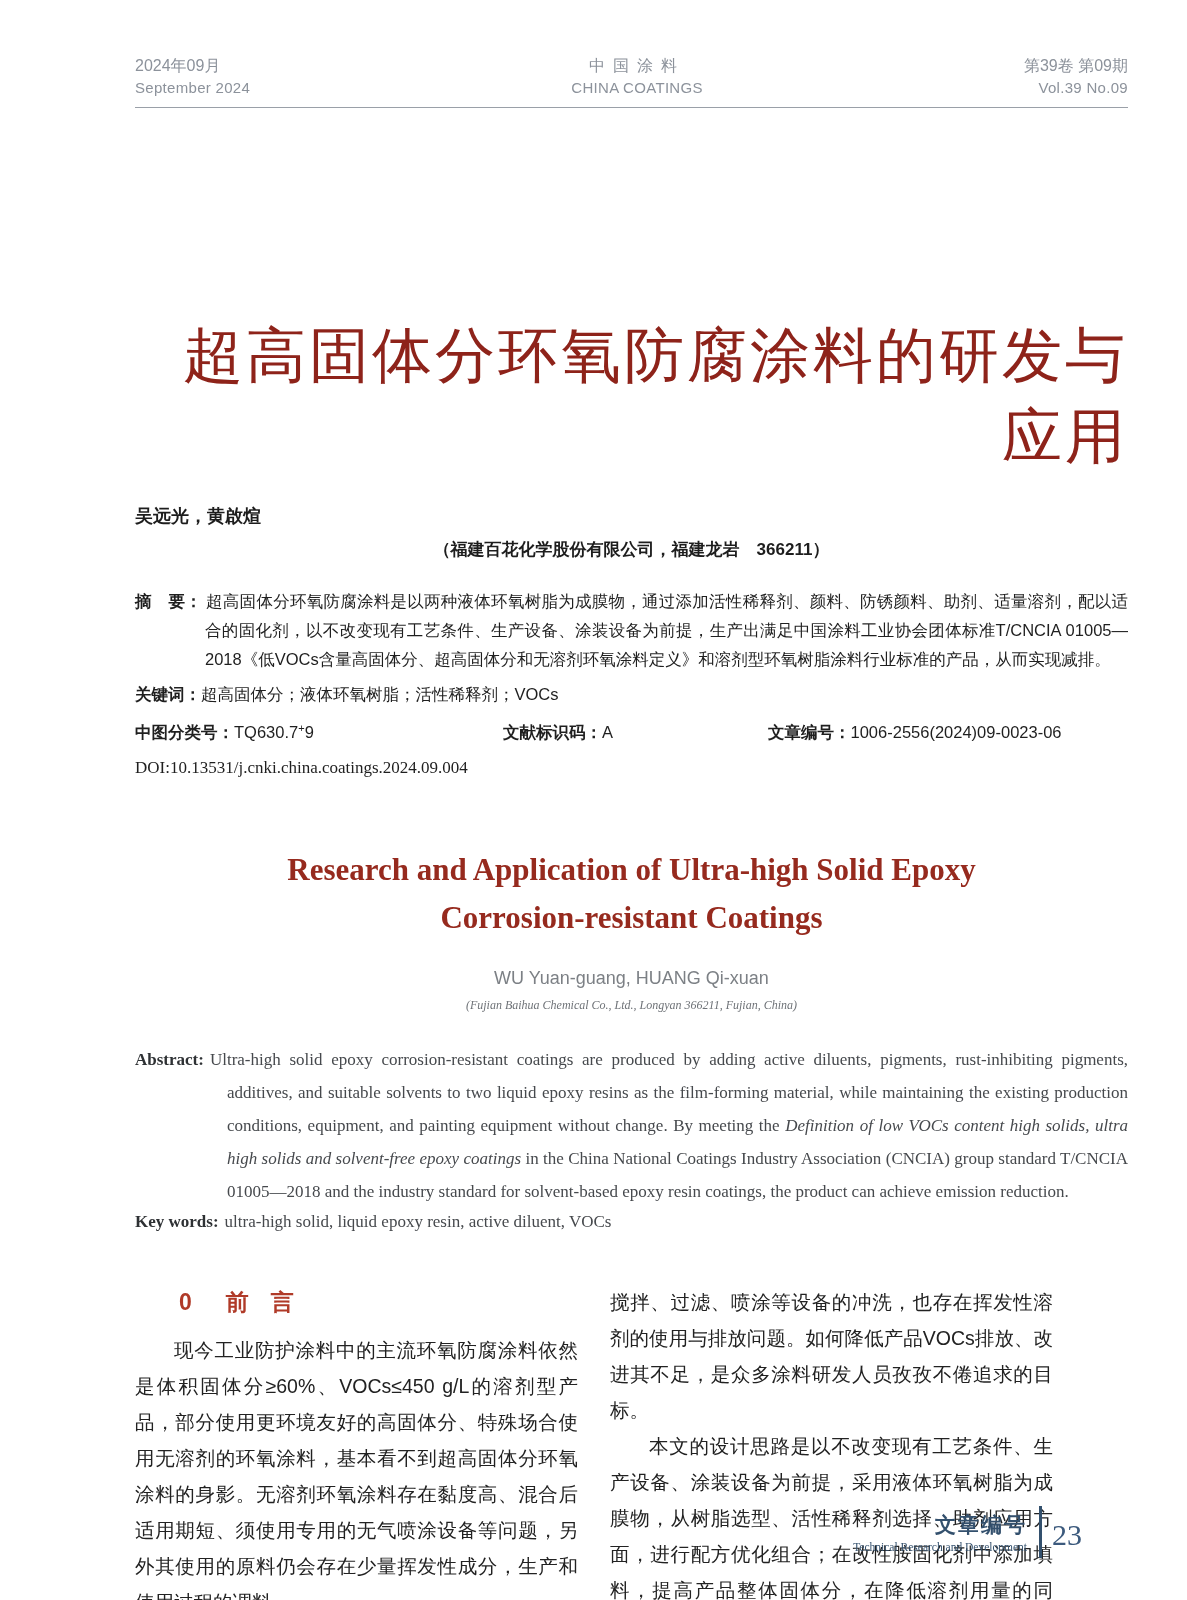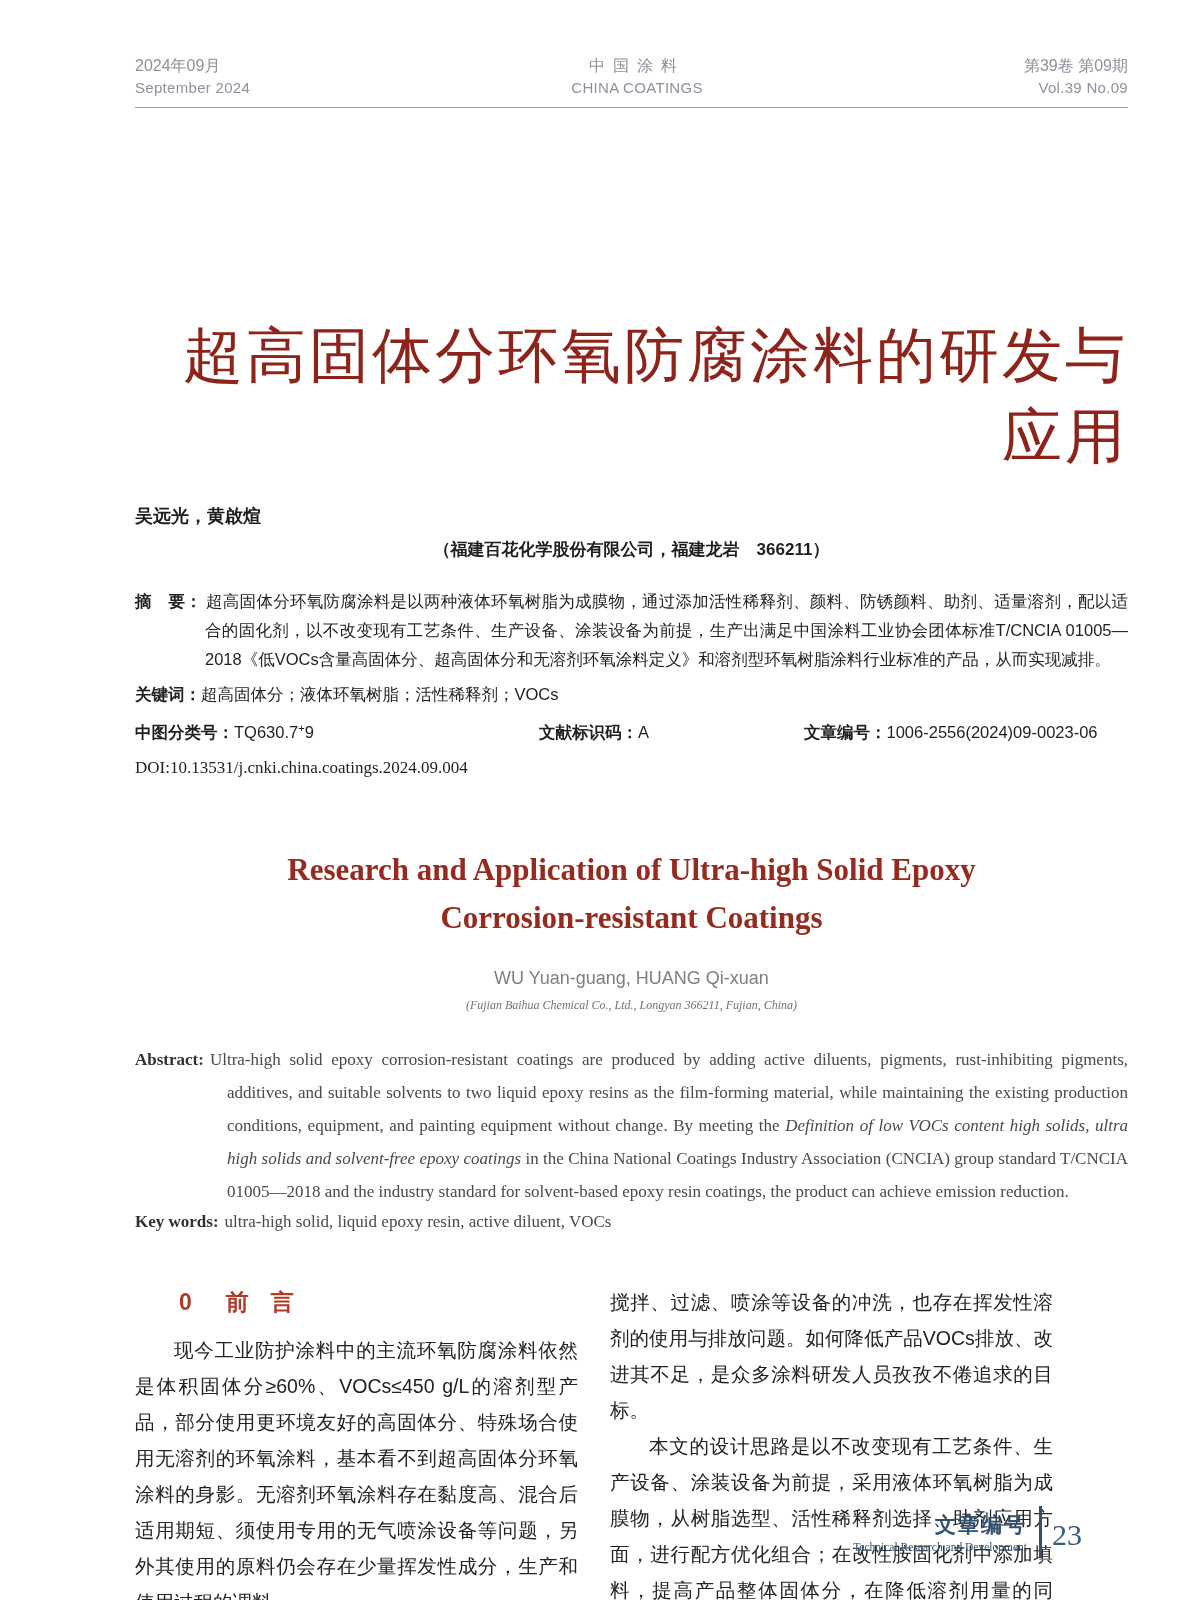--- a/index.html
+++ b/index.html
@@ -30,21 +30,21 @@
   .authors-zh{margin-top:26px;text-align:left;font-size:18px;font-weight:bold;color:#1d1d1d;}
   .affil-zh{margin-top:10px;text-align:center;font-size:17px;font-weight:bold;color:#1d1d1d;}
   
   .hang{position:relative;text-align:justify;}
   .abs-zh{margin-top:26px;font-size:16.5px;line-height:29px;color:#1f1f1f;padding-left:70px;}
   .abs-zh .lbl{font-weight:bold;margin-left:-70px;padding-right:4px;}
   .kw-zh{margin-top:6px;font-size:16.5px;line-height:29px;color:#1f1f1f;}
   .kw-zh .lbl{font-weight:bold;}
   .meta-line{margin-top:13px;display:flex;font-size:16.5px;color:#1f1f1f;}
   .meta-line .m1{width:368px;}
-  .meta-line .m2{width:265px;margin-left:36px;}
+  .meta-line .m2{width:265px;}
   .meta-line .lbl{font-weight:bold;}
   .meta-line sup{font-size:11px;vertical-align:super;line-height:0;}
   .doi-line{margin-top:14px;font-family:"Liberation Serif",serif;font-size:17px;color:#1f1f1f;}
   
   .title-en{
     margin-top:68px;text-align:center;
     font-family:"Liberation Serif",serif;font-weight:bold;
     font-size:31px;line-height:48px;color:#962a1e;
   }
   .authors-en{margin-top:26px;text-align:center;font-size:18px;color:#7c8085;}

